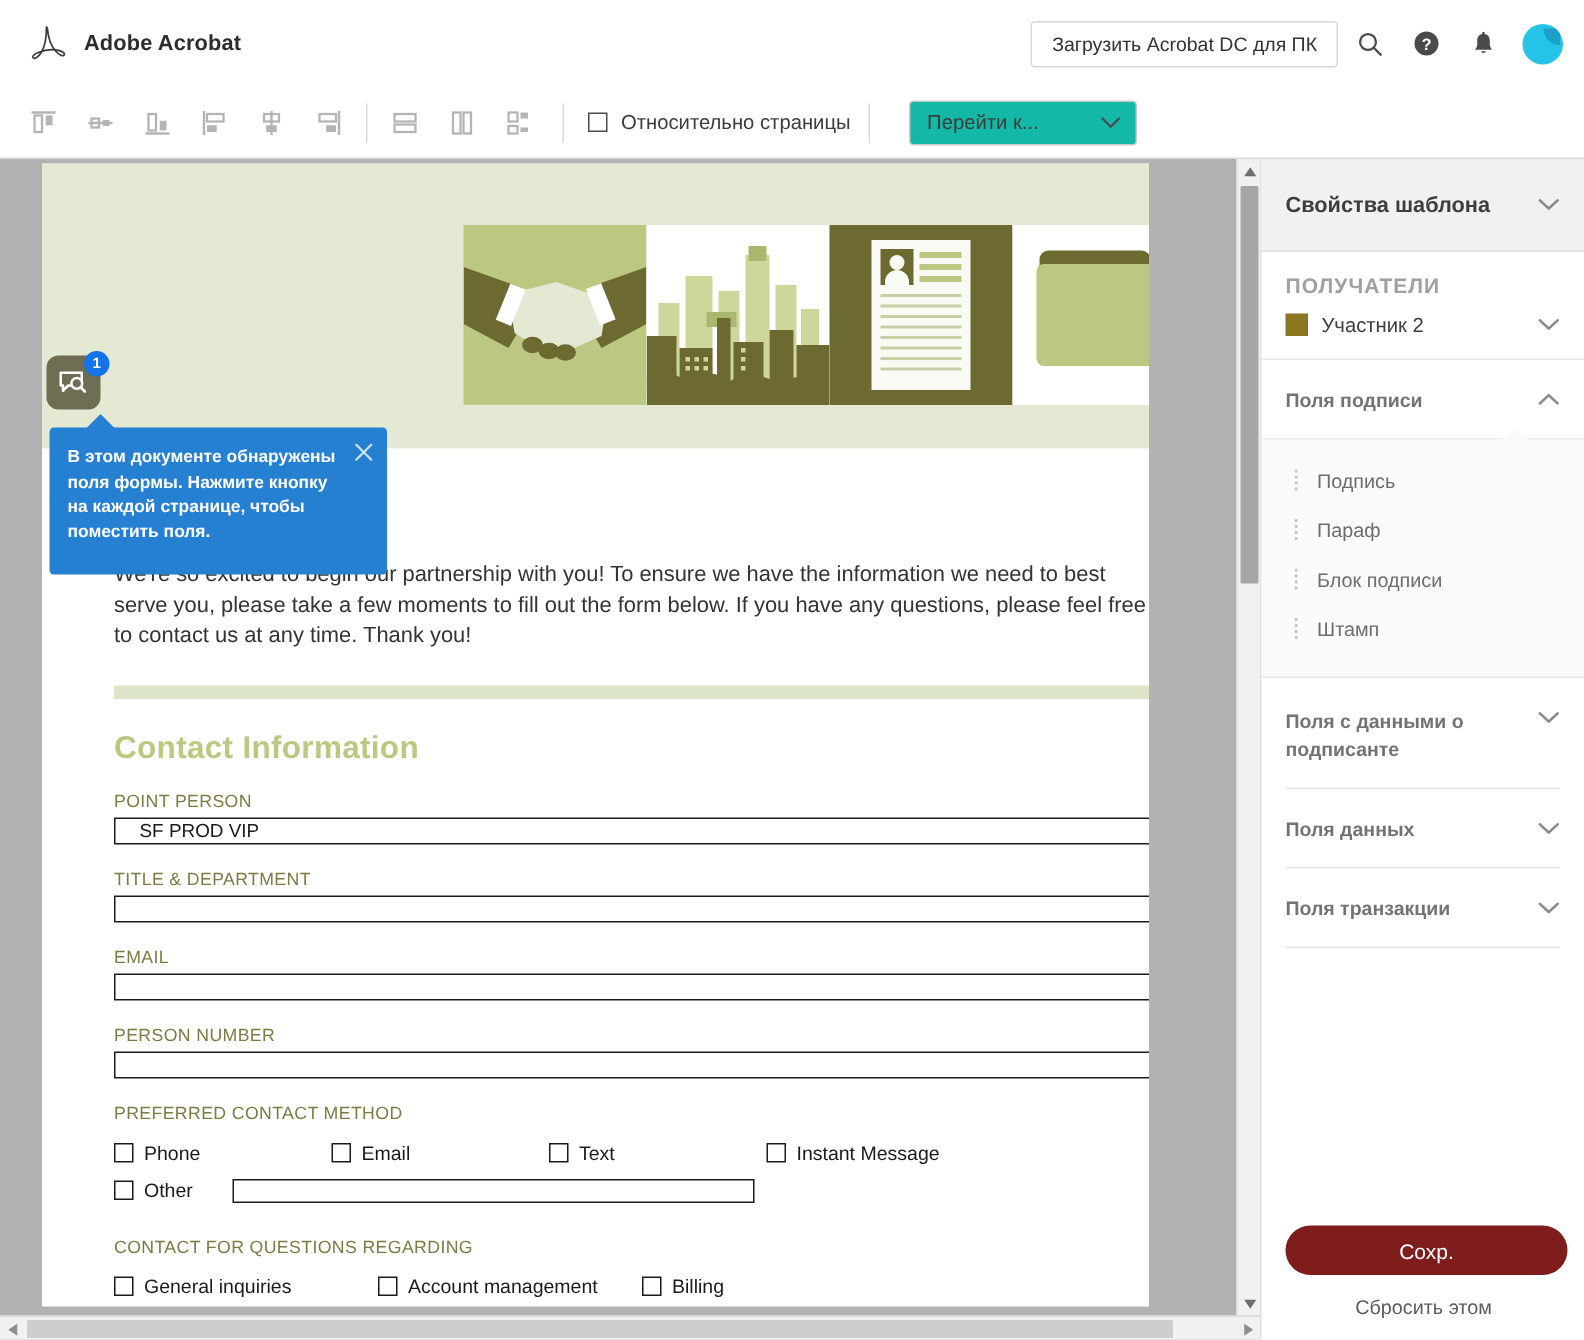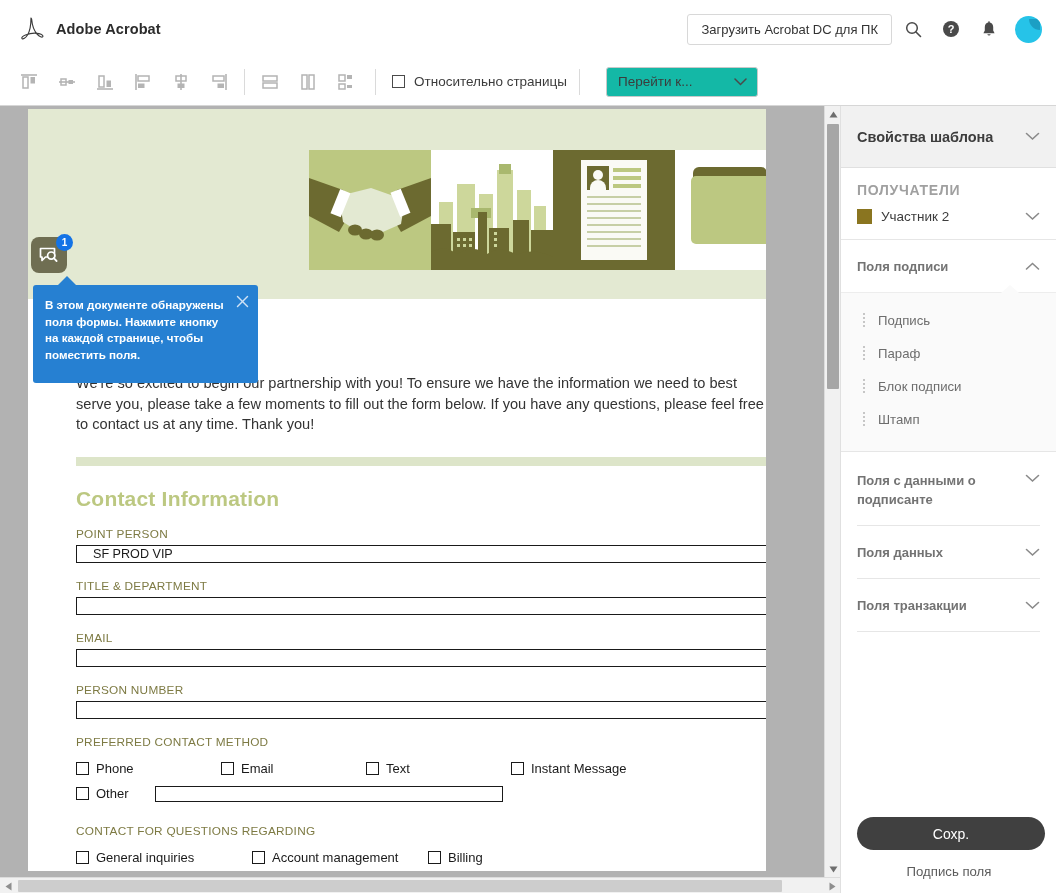--- a/index.html
+++ b/index.html
@@ -249,21 +249,21 @@
     content:""; position:absolute; left:160px; top:-8px; width:0; height:0;
     border-left:9px solid transparent; border-right:9px solid transparent;
     border-bottom:8px solid #fafafa;
   }
   .sigitem { display: flex; align-items: flex-start; padding: 8px 16px 8px 22px; cursor: grab; }
   .grip { width: 3px; height: 17px; flex: 0 0 auto; }
   .sigitem-label { font-size: 13.2px; color: #6d6d6d; margin-left: 12px; }
 
   #savebtn {
     position: absolute; left: 16px; bottom: 43px; width: 188px; height: 33px;
-    background: #404040; color: #fff; border: none; border-radius: 17px;
+    background: #7f1d1d; color: #fff; border: none; border-radius: 17px;
     font-family: "Liberation Sans", sans-serif; font-size: 14px; cursor: pointer;
   }
   #resetlink {
     position: absolute; left: 0; bottom: 14px; width: 216px; text-align: center;
     font-size: 13.2px; color: #5c5c5c; cursor: pointer;
   }
 </style>
 </head>
 <body>
 
@@ -690,14 +690,14 @@
 
   <div class="acc-head">
     <span class="acc-title">Поля транзакции</span>
     <svg class="chev" width="15" height="9" viewBox="0 0 15 9">
       <path d="M1.5 1.5 L7.5 7 L13.5 1.5" fill="none" stroke="#8a8a8a" stroke-width="1.6" stroke-linecap="round"></path>
     </svg>
   </div>
   <div class="acc-divider"></div>
 
   <button id="savebtn">Сохр.</button>
-  <div id="resetlink">Подпись поля</div>
+  <div id="resetlink">Сбросить этом</div>
 </div>
 
 </body></html>

